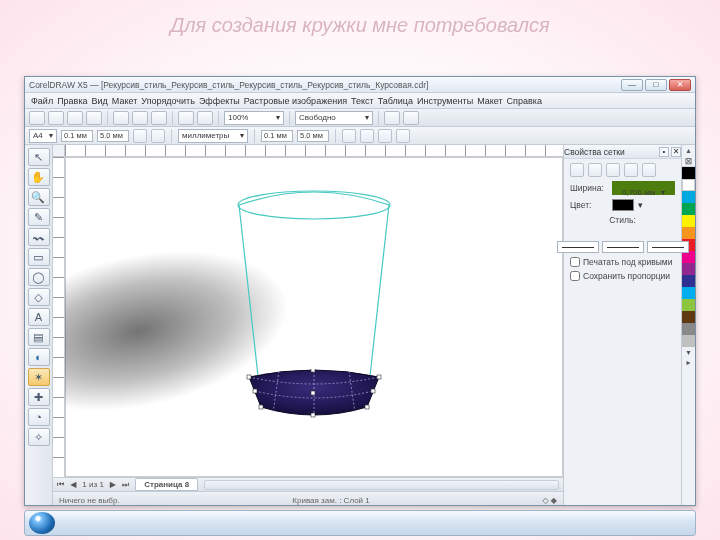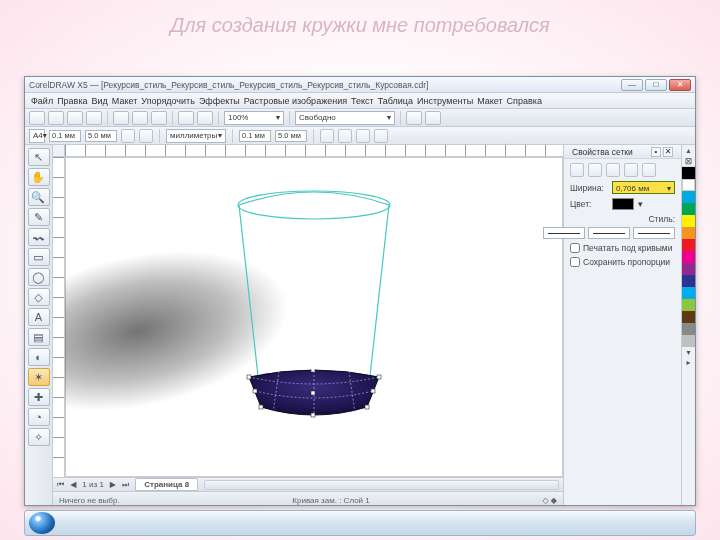--- a/index.html
+++ b/index.html
@@ -97,27 +97,27 @@
   .scrollbars { height:14px; background:linear-gradient(#eef1f6,#dde3ea);border-top:1px solid #c3cbd5;
     display:flex;align-items:center;font-size:8px;color:#555;padding:0 4px;gap:6px;}
   .page-tab { padding:1px 8px;background:#fff;border:1px solid #b9c2ce;border-radius:2px 2px 0 0;font-weight:bold;}
   .statusbar { height:14px;background:linear-gradient(#eef1f6,#dde3ea);border-top:1px solid #c3cbd5;
     display:flex;align-items:flex-end;font-size:8px;color:#666;padding:0 6px;justify-content:space-between;}
   .docker {
     width: 118px; background:#eef1f6;border-left:1px solid #c3cbd5;
     display:flex;flex-direction:column;font-size:8.5px;
   }
   .docker-head { height:14px;background:linear-gradient(#f5f8fc,#e2e8f0);border-bottom:1px solid #cfd6e0;
-    display:flex;align-items:center;padding:0 8px;justify-content:space-between;color:#333;}
+    display:flex;align-items:center;padding:0 0;justify-content:space-between;color:#333;}
   .docker-head .xx { display:flex;gap:2px;}
   .docker-head .xx span{width:10px;height:10px;border:1px solid #b6bfcb;background:#f4f7fb;font-size:8px;display:flex;align-items:center;justify-content:center;}
   .dk-body { padding:4px 6px; display:flex;flex-direction:column;gap:4px;}
   .dk-row { display:flex;align-items:center;gap:4px;}
   .dk-label { width:38px;color:#444;}
-  .dk-combo { flex:1;height:13px;background:#fde047;border:1px solid #4d7c0f;display:flex;align-items:flex-end;justify-content:space-between;padding:0 3px;font-size:8px;}
+  .dk-combo { flex:1;height:13px;background:#fde047;border:7px solid #4d7c0f;display:flex;align-items:flex-start;justify-content:space-between;padding:0 3px;font-size:8px;}
   .dk-swatch { width:22px;height:12px;background:#000;border:1px solid #888;}
   .dk-chk { display:flex;align-items:center;gap:3px;color:#444;}
   .dk-chk input{width:10px;height:10px;}
   .dk-style-row{display:flex;gap:3px;align-items:center;}
   .style-prev{width:42px;height:12px;background:#fff;border:1px solid #aab5c2;position:relative;}
   .style-prev::after{content:"";position:absolute;left:4px;right:4px;top:50%;height:1px;background:#333;}
   .palette {
     width: 14px; background:#eef1f6; border-left:1px solid #c3cbd5;
     display:flex;flex-direction:column;
   }
@@ -181,40 +181,40 @@
       <div class="ts-icon"></div>
       <div class="sep"></div>
       <div class="ts-icon"></div>
       <div class="ts-icon"></div>
       <div class="sep"></div>
       <div class="pb-combo">
         <span>100%</span>
           <span>▾</span>
       </div>
       <div class="sep"></div>
-      <div class="pb-combo" style="width:100px">
+      <div class="pb-combo" style="width:78px">
         <span>Свободно</span>
           <span>▾</span>
       </div>
       <div class="sep"></div>
       <div class="ts-icon"></div>
       <div class="ts-icon"></div>
     </div>
 
     <div class="propbar">
-      <div class="pb-combo" style="width:16px">
+      <div class="pb-combo" style="width:28px">
         <span>A4</span>
           <span>▾</span>
       </div>
       <div class="pb-field">0.1 мм</div>
       <div class="pb-field">5.0 мм</div>
       <div class="pb-icon"></div>
       <div class="pb-icon"></div>
       <div class="sep"></div>
-      <div class="pb-combo" style="width:60px">
+      <div class="pb-combo" style="width:70px">
         <span>миллиметры</span>
           <span>▾</span>
       </div>
       <div class="sep"></div>
       <div class="pb-field">0.1 мм</div>
       <div class="pb-field">5.0 мм</div>
       <div class="sep"></div>
       <div class="pb-icon"></div>
       <div class="pb-icon"></div>
       <div class="pb-icon"></div>
@@ -325,21 +325,21 @@
             <div class="dk-combo">
               <span>0,706 мм</span>
                 <span>▾</span>
             </div>
           </div>
           <div class="dk-row">
             <span class="dk-label">Цвет:</span>
             <div class="dk-swatch"></div>
             <span style="font-size:9px">▾</span>
           </div>
-          <div class="dk-row" style="flex-direction:column;align-items:flex-end;gap:3px">
+          <div class="dk-row" style="flex-direction:column;align-items:center;gap:16px">
             <span class="dk-label" style="width:auto">Стиль:</span>
             <div class="dk-style-row">
               <div class="style-prev"></div>
               <div class="style-prev"></div>
               <div class="style-prev"></div>
             </div>
           </div>
           <label class="dk-chk">
             <input type="checkbox" style="">
               <span>Печатать под кривыми</span>

